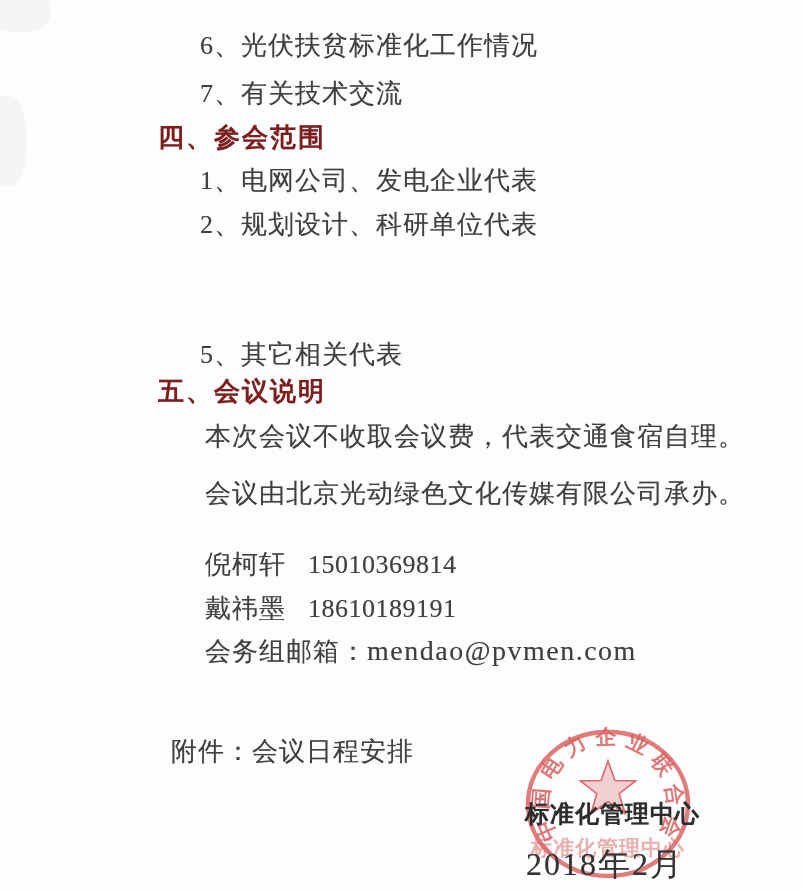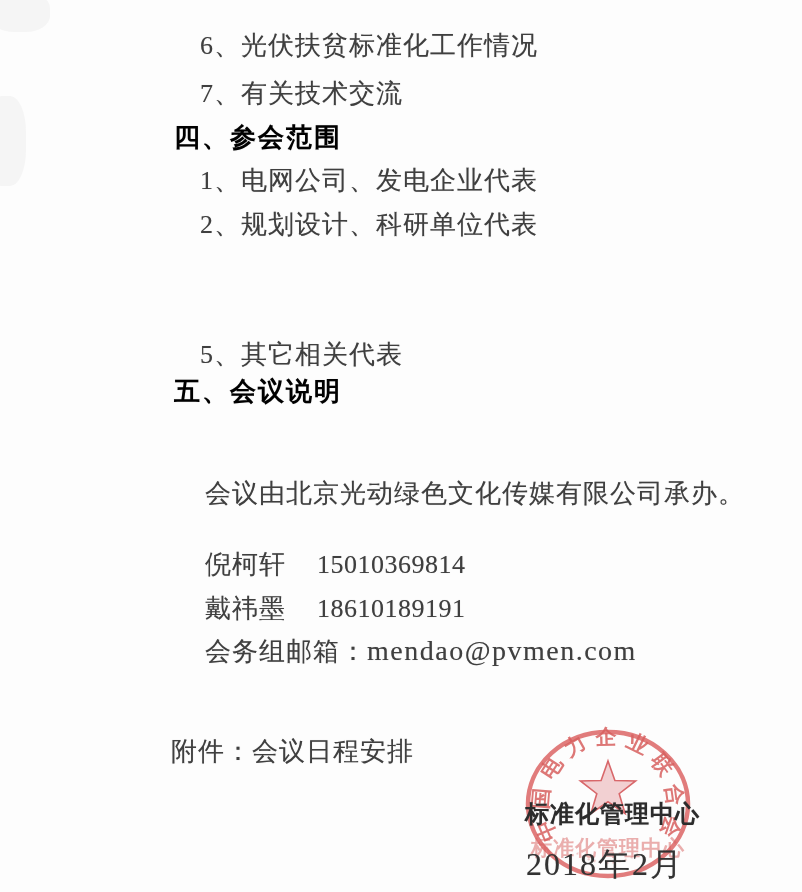--- a/index.html
+++ b/index.html
@@ -19,26 +19,25 @@
     font-size: 26px;
     letter-spacing: 1px;
     text-shadow: 0 0 0.7px rgba(80,80,80,0.45);
   }
   .body-indent { left: 200px; }
   .para-indent { left: 205px; }
   .heading {
     left: 158px;
     font-family: "Liberation Sans", "DejaVu Sans", sans-serif;
     font-weight: bold;
-    color: #000000;
+    color: #7f1d1d;
     font-size: 26px;
     letter-spacing: 2px;
-    margin-left: 16px;
   }
-  .contact-name { margin-right: 31px; }
+  .contact-name { margin-right: 22px; }
   .contact-phone { letter-spacing: 0.5px; }
   .email-addr { font-size: 28px; letter-spacing: 1.5px; }
   .attachment { left: 171px; margin-top: 23px; }
   .seal-wrap {
     position: absolute;
     left: 513px;
     top: 714px;
     width: 190px;
     height: 180px;
     filter: blur(0.4px);
@@ -84,20 +83,21 @@
 
   <div class="line body-indent" style="top:28px;">6、光伏扶贫标准化工作情况</div>
   <div class="line body-indent" style="top:76px;">7、有关技术交流</div>
 
   <div class="line heading" style="top:120px;">四、参会范围</div>
   <div class="line body-indent" style="top:163px;">1、电网公司、发电企业代表</div>
   <div class="line body-indent" style="top:207px;">2、规划设计、科研单位代表</div>
   <div class="line body-indent" style="top:337px;">5、其它相关代表</div>
 
   <div class="line heading" style="top:374px;">五、会议说明</div>
+  <div class="line para-indent" style="top:419px;">本次会议不收取会议费，代表交通食宿自理。</div>
   <div class="line para-indent" style="top:476px;">会议由北京光动绿色文化传媒有限公司承办。</div>
 
 
   <div class="line para-indent" style="top:547px;">
     <span class="contact-name">倪柯轩</span><span class="contact-phone">15010369814</span>
   </div>
   <div class="line para-indent" style="top:591px;">
     <span class="contact-name">戴祎墨</span><span class="contact-phone">18610189191</span>
   </div>
   <div class="line para-indent" style="top:634px;">

